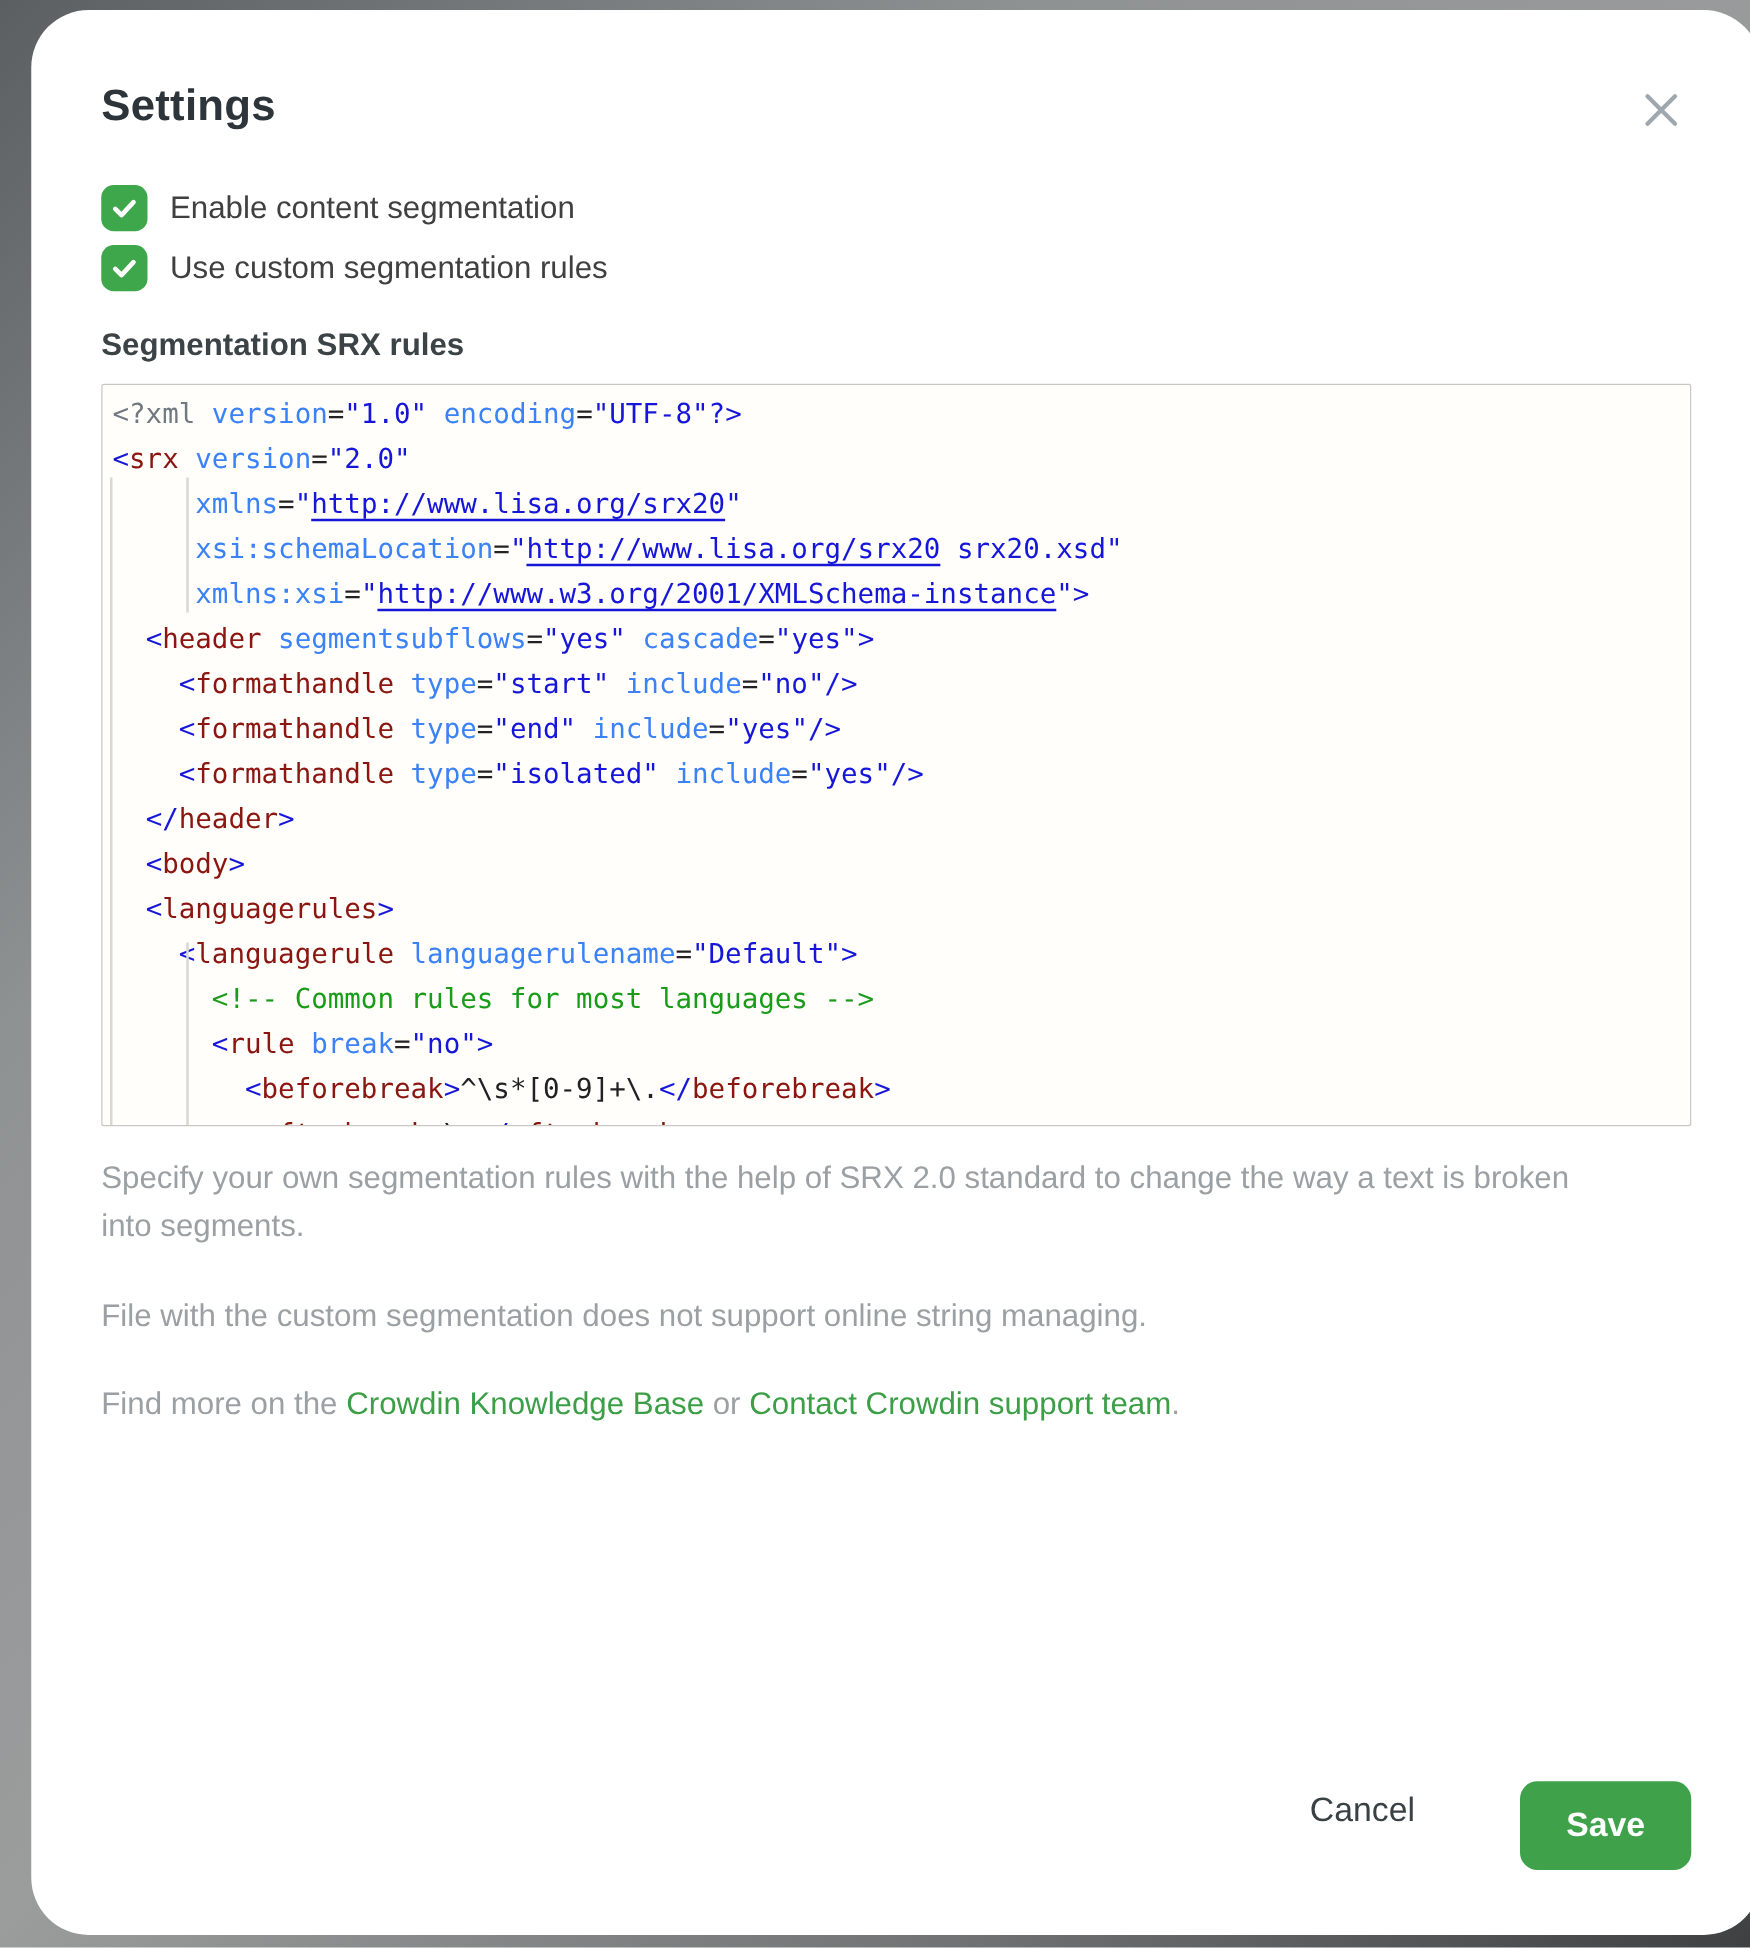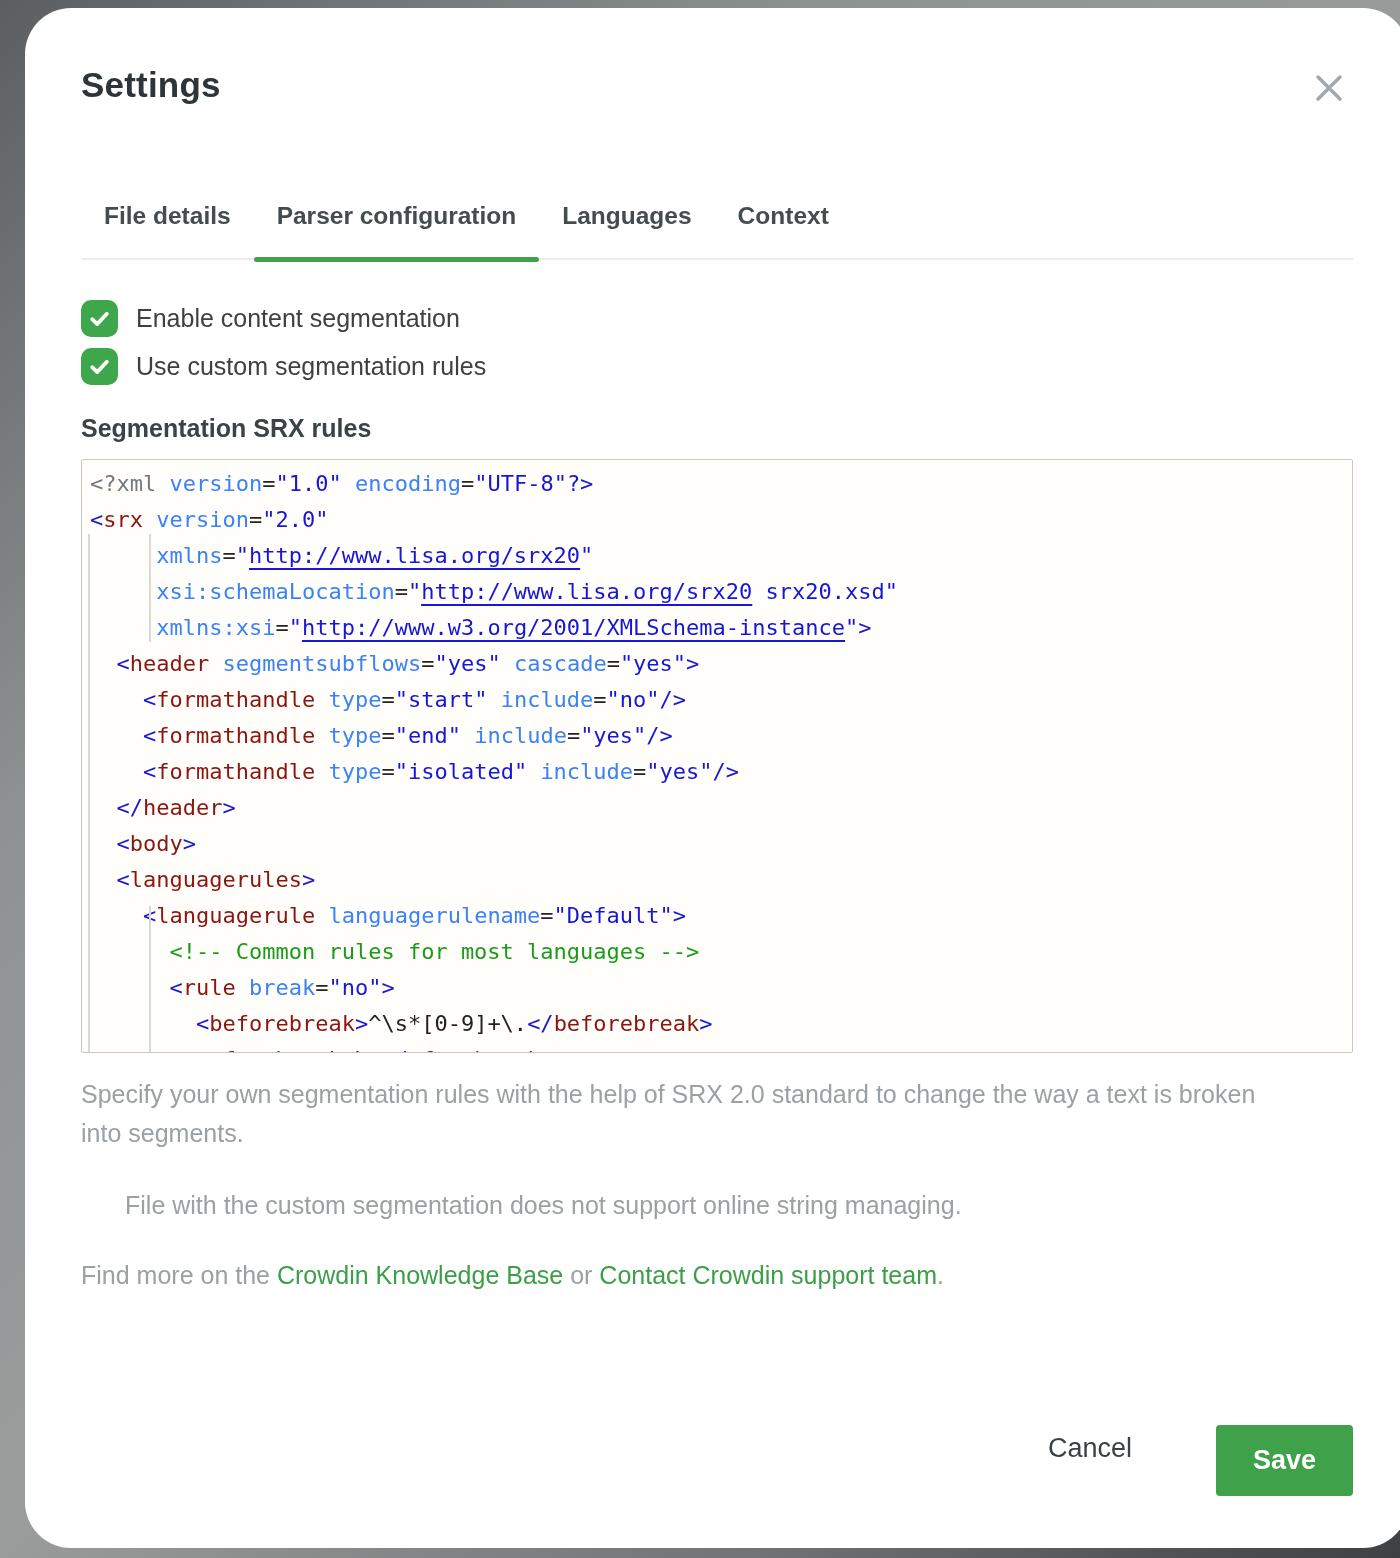--- a/index.html
+++ b/index.html
@@ -47,51 +47,45 @@
   .tk-c{color:#1a9c1a;}          
   .tk-x{color:#222222;}          
   .guide{position:absolute;width:2px;background:#d9d9d4;}
   .guide-a{left:6px;top:74px;height:520px;}
   .guide-b1{left:67px;top:74px;height:108px;}
   .guide-b2{left:67px;top:446px;height:148px;}
   
   .help{color:#9ba0a4;font-size:25px;line-height:39px;}
   .help p{margin:0;max-width:1215px;}
   .help .p1{margin-top:22px;}
-  .help .p2{margin-top:33px;margin-left:44px;}
+  .help .p2{margin-top:33px;}
   .help .p3{margin-top:31px;}
   .help a{color:#3c9e47;text-decoration:none;cursor:pointer;}
   
   .footer{position:absolute;right:56px;bottom:52px;display:flex;align-items:flex-start;gap:80px;}
   .cancel-btn{background:none;border:none;font-size:27px;color:#3a4145;cursor:pointer;font-family:inherit;padding:8px 4px;}
   .save-btn{background:#3fa24b;border:none;color:#ffffff;font-size:27px;font-weight:600;cursor:pointer;font-family:inherit;
-    padding:20px 37px;border-radius:4px;}
+    padding:20px 37px;border-radius:14px;}
 </style>
 </head>
 <body>
 
 <div class="modal">
 
   <div class="hdr">
     <div class="title">Settings</div>
     <button class="close-btn">
       <span>
         <svg width="32" height="32" viewBox="0 0 32 32">
           <path d="M5 5 L27 27 M27 5 L5 27" stroke="#9fa8ae" stroke-width="3.4" stroke-linecap="round" fill="none"></path>
         </svg>
       </span>
     </button>
   </div>
 
-  <div class="tabbar">
-    <div class="tab">File details</div>
-    <div class="tab active">Parser configuration</div>
-    <div class="tab">Languages</div>
-    <div class="tab">Context</div>
-  </div>
 
   <div class="checks">
     <div class="check-row">
       <span class="checkbox">
         <svg width="25" height="25" viewBox="0 0 24 24">
           <path d="M5 12.6 L9.8 17.4 L19 7.4" stroke="#ffffff" stroke-width="3.6" fill="none" stroke-linecap="round" stroke-linejoin="round"></path>
         </svg>
       </span>
       <span class="lbl">Enable content segmentation</span>
     </div>

